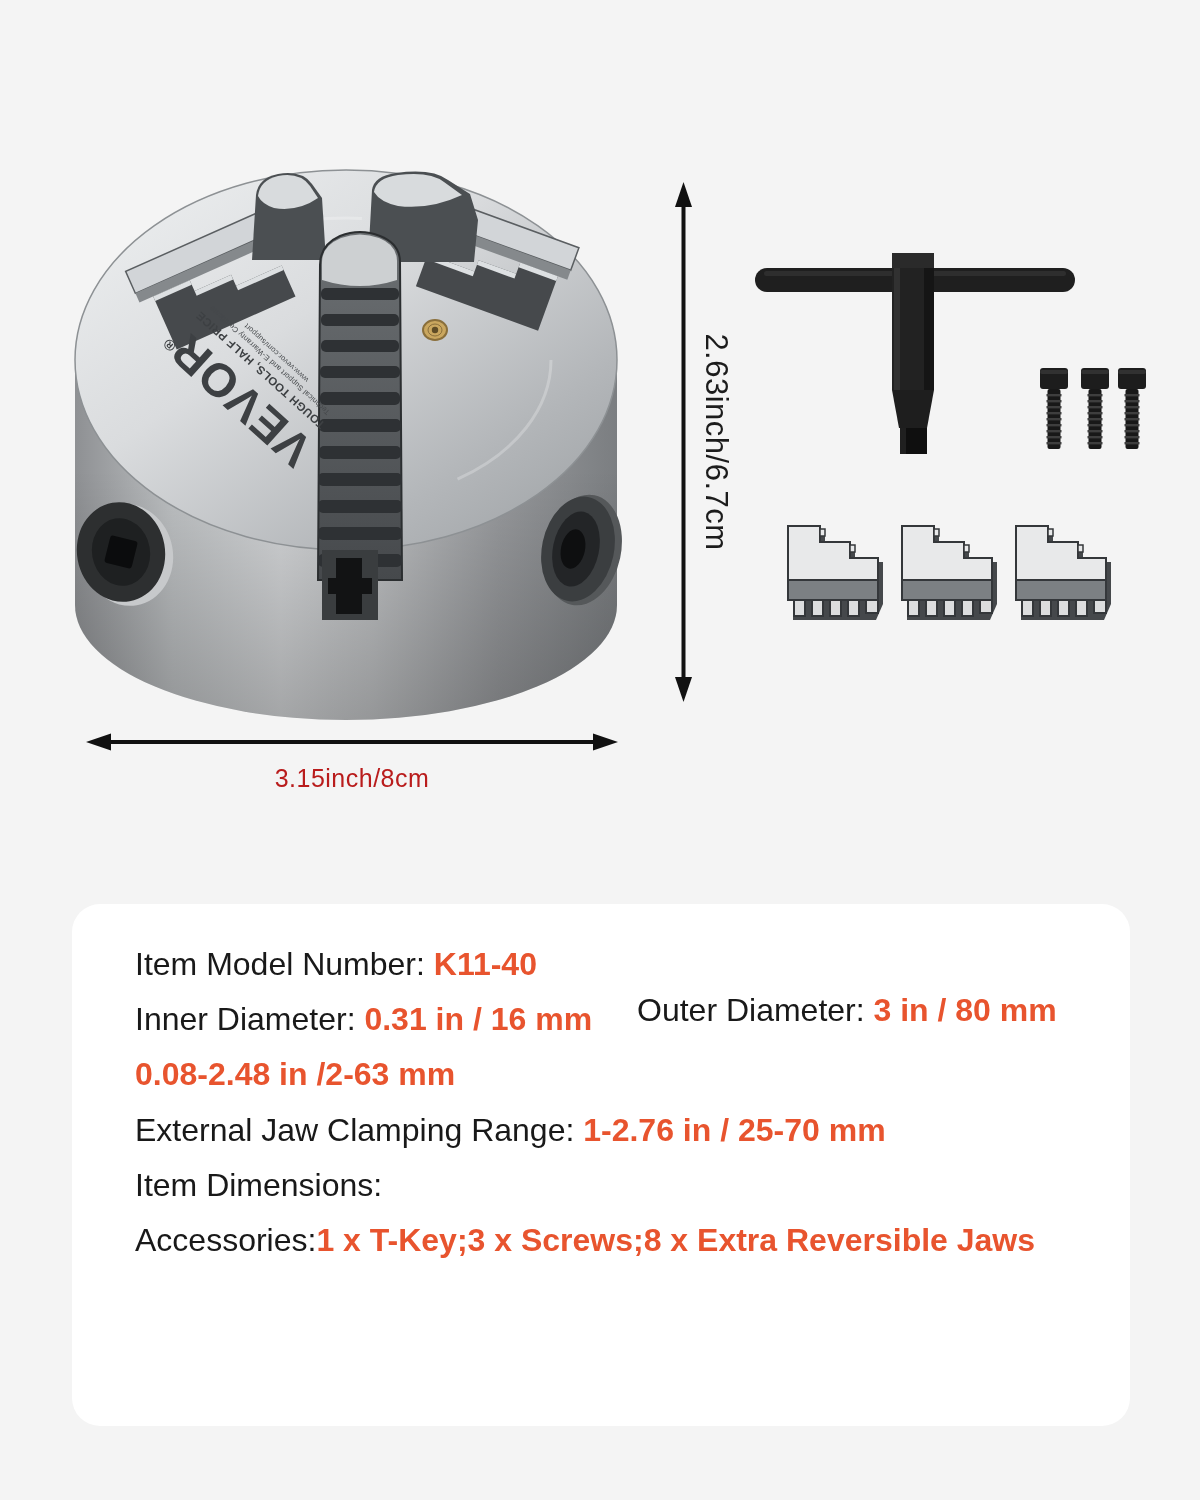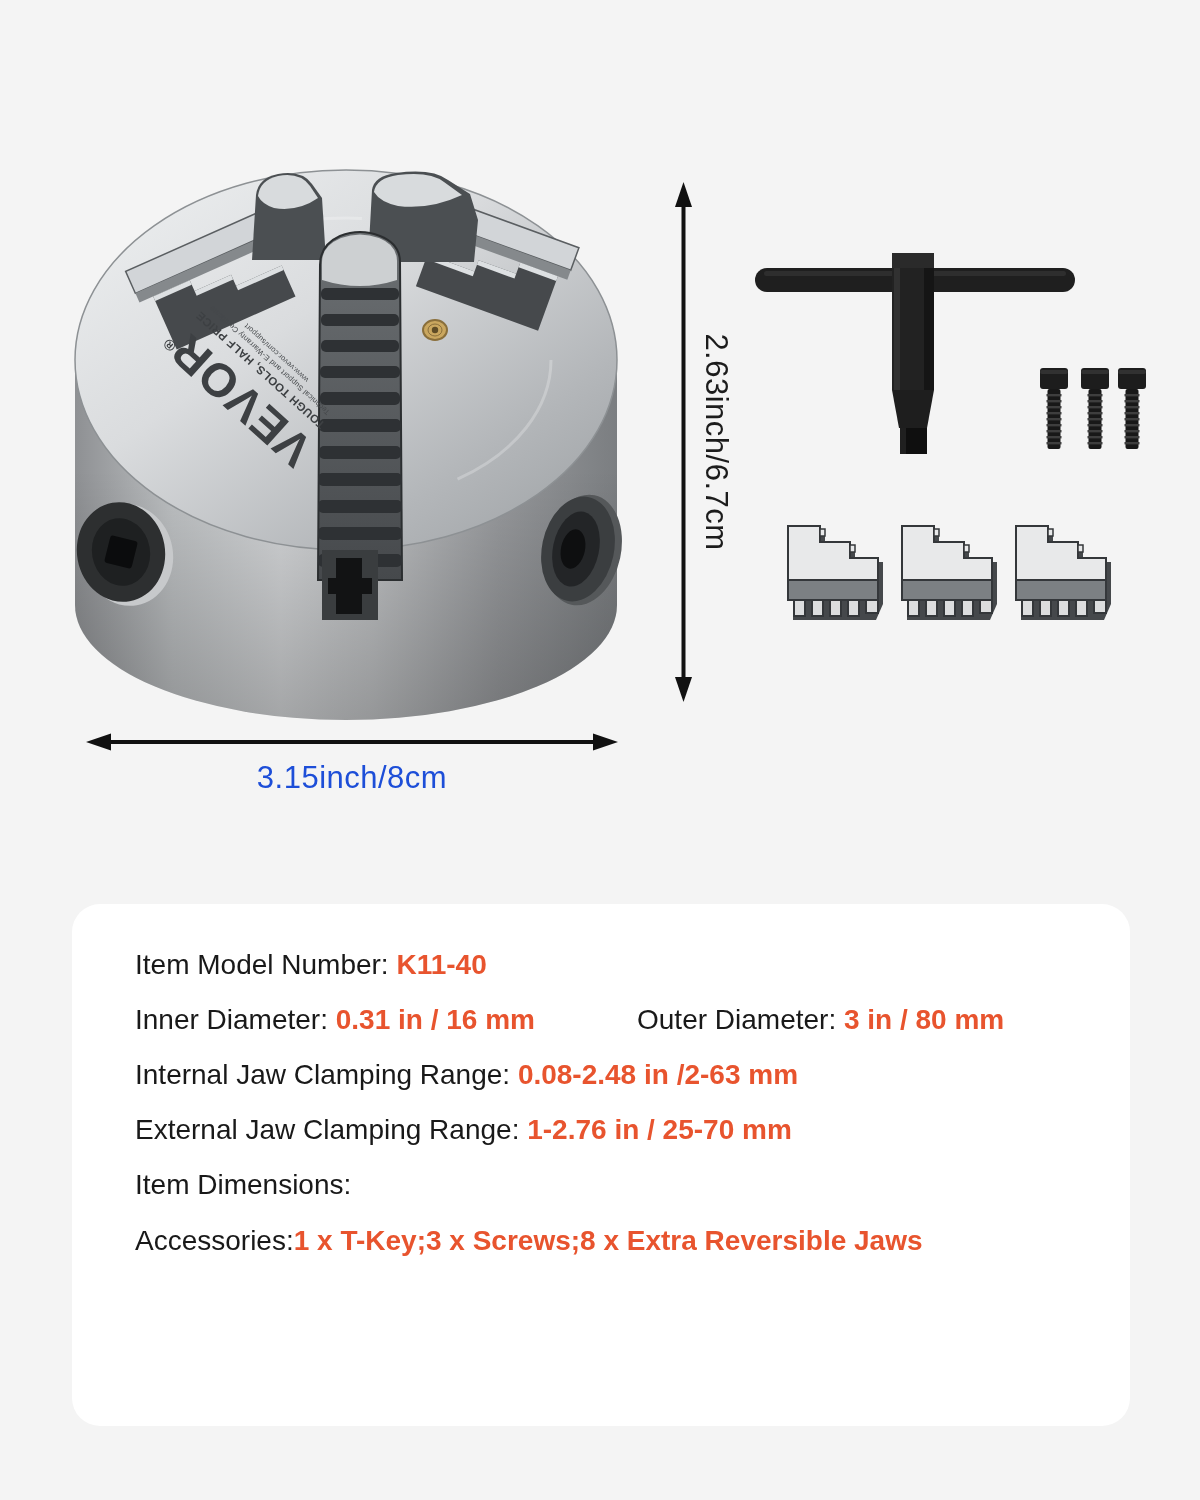--- a/index.html
+++ b/index.html
@@ -6,21 +6,21 @@
   .stage{
     position:relative;width:1200px;height:1500px;margin:0 auto;
     background:var(--background,#f4f4f4);
     font-family:"Liberation Sans",sans-serif;overflow:hidden;
   }
   .abs{position:absolute;}
 
   
   .dim-label-h{
     position:absolute;left:352px;top:778px;transform:translate(-50%,-50%);
-    font-size:31px;color:#1d4ed8;letter-spacing:.5px;white-space:nowrap;
+    font-size:25px;color:#b91c1c;letter-spacing:.5px;white-space:nowrap;
   }
   .dim-label-v{
     position:absolute;left:716px;top:442px;transform:translate(-50%,-50%);
     writing-mode:vertical-rl;font-size:31px;color:#1c1c1c;letter-spacing:.5px;white-space:nowrap;
   }
 
   
   .brand-block{
     position:absolute;left:250px;top:382px;
     transform:translate(-50%,-50%) rotate(222deg);
@@ -32,25 +32,25 @@
   .brand-support{font-size:7.5px;margin-top:3px;letter-spacing:.2px;white-space:nowrap;color:#45484b;}
 
   
   .spec-panel{
     position:absolute;left:72px;top:904px;width:1058px;height:522px;
     background:var(--panel,#ffffff);border-radius:28px;
     box-sizing:border-box;padding:33px 0 0 63px;
   }
   .spec-row{
     position:relative;height:55.2px;display:flex;align-items:center;
-    font-size:28px;color:var(--text,#191919);white-space:pre;
+    font-size:32px;color:var(--text,#191919);white-space:pre;
   }
   .spec-label{font-weight:400;color:var(--text,#191919);}
   .spec-value{font-weight:700;color:var(--accent,#e8542e);}
-  .spec-pair2{position:absolute;left:502px;top:0;height:100%;display:flex;align-items:center;white-space:pre;}
+  .spec-pair2{position:absolute;left:502px;top:0;height:100%;display:flex;align-items:flex-start;white-space:pre;}
 </style>
 </head>
 <body>
 
 <div class="stage">
 
   <svg class="abs" style="left:50px;top:150px" width="600" height="600" viewBox="0 0 600 600">
     <defs>
       <linearGradient id="bodyGrad" x1="0" y1="0" x2="1" y2="0">
         <stop offset="0" stop-color="#8e9093"></stop>
@@ -232,21 +232,21 @@
       <span class="spec-label">Item Model Number: </span><span class="spec-value">K11-40</span>
     </div>
 
 
     <div class="spec-row">
       <span class="spec-label">Inner Diameter: </span><span class="spec-value">0.31 in / 16 mm</span>
       <span class="spec-pair2"><span class="spec-label">Outer Diameter: </span><span class="spec-value">3 in / 80 mm</span></span>
     </div>
 
     <div class="spec-row">
-      <span class="spec-label">Internal Jaw Clamping Range: </span><span class="spec-value">0.08-2.48 in /2-63 mm</span>
+      <span class="spec-value">0.08-2.48 in /2-63 mm</span>
     </div>
 
     <div class="spec-row">
       <span class="spec-label">External Jaw Clamping Range: </span><span class="spec-value">1-2.76 in / 25-70 mm</span>
     </div>
 
 
     <div class="spec-row">
       <span class="spec-label">Item Dimensions: </span>
     </div>

